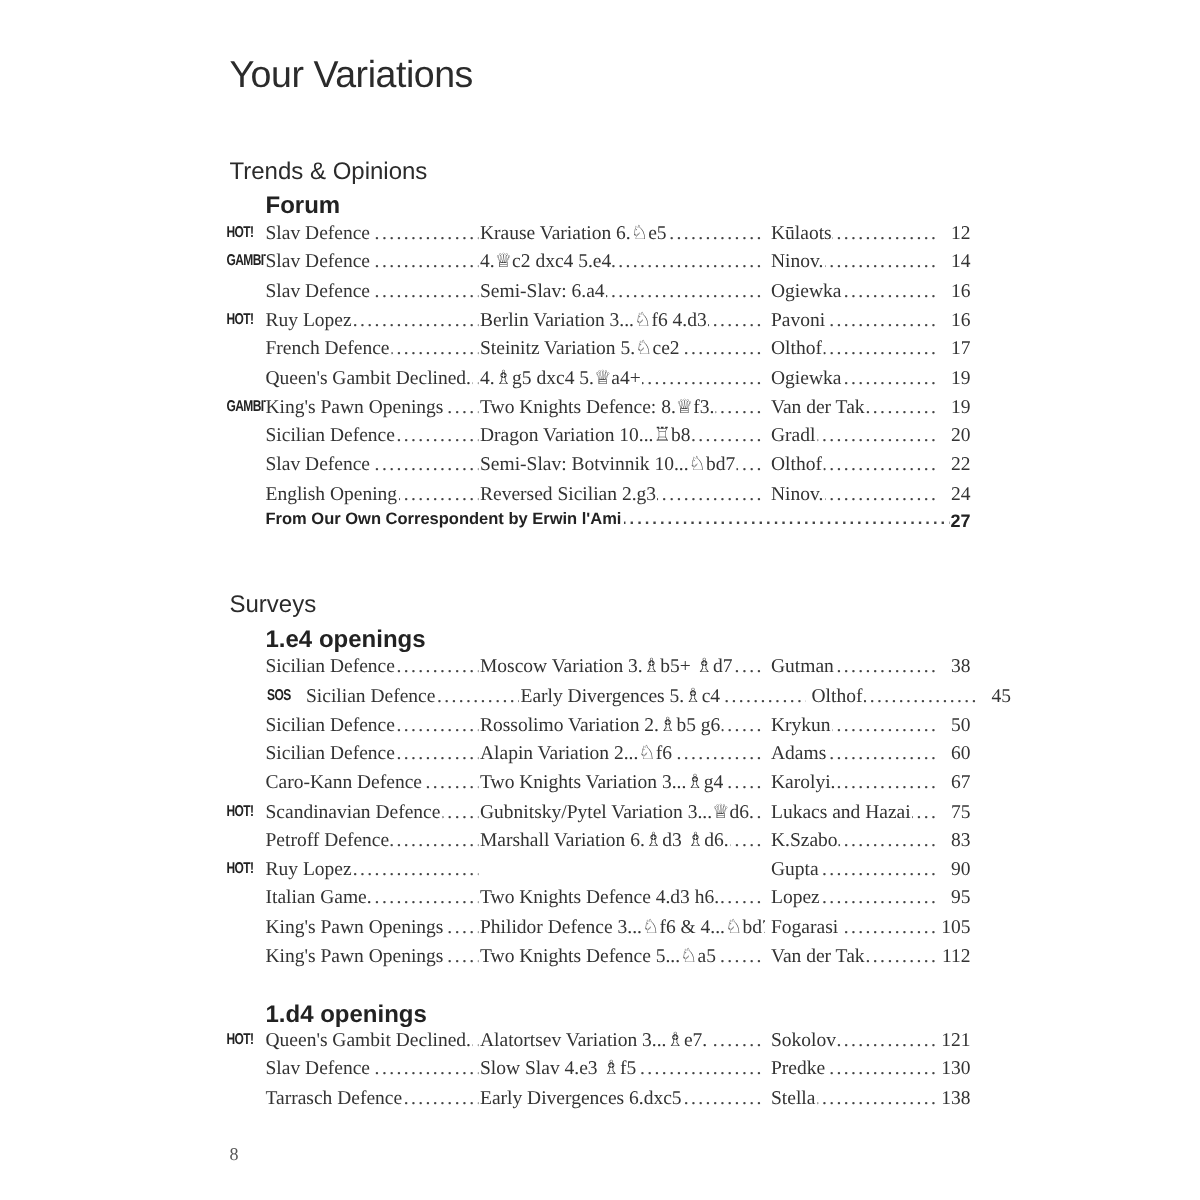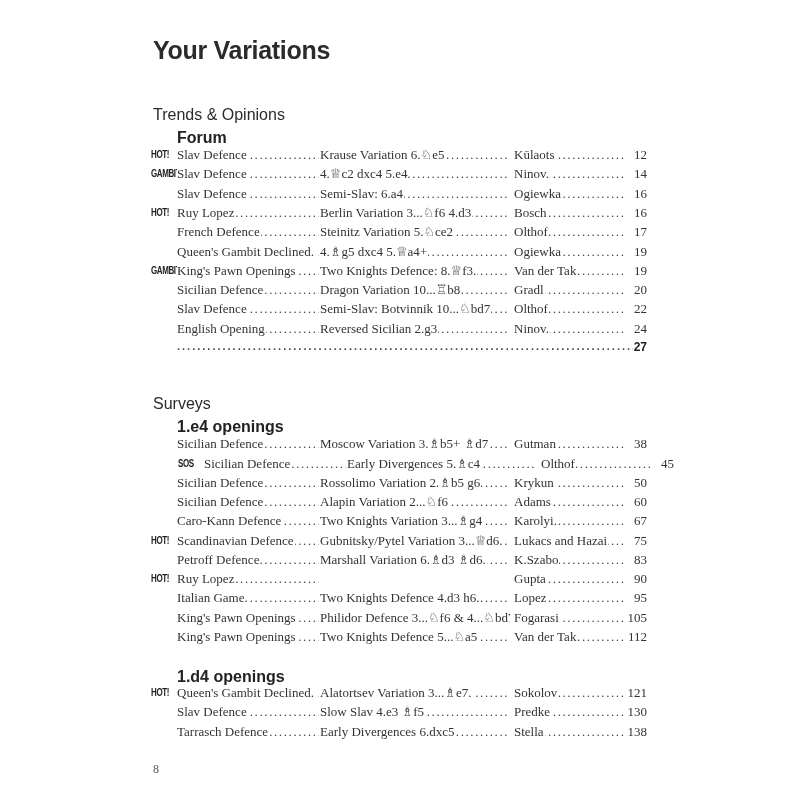--- a/index.html
+++ b/index.html
@@ -1,20 +1,20 @@
 <!DOCTYPE html>
 <html><head>
   <meta charset="utf-8">
   <style>
     html, body { margin: 0; padding: 0; background: #ffffff; }
     body { width: 800px; height: 800px; position: relative; overflow: hidden; color: #2a2a2a; }
     .page { position: absolute; left: 0; top: 0; width: 800px; height: 800px; }
     .title {
       position: absolute; left: 153px; top: 36px;
-      font-family: "Liberation Sans", sans-serif; font-weight: bold;
+      font-family: "Liberation Sans", sans-serif; font-weight: normal;
       font-size: 25px; color: #2b2b2b; letter-spacing: -0.3px;
     }
     .section-head {
       position: absolute; left: 153px;
       font-family: "Liberation Sans", sans-serif; font-size: 16px; color: #2b2b2b;
     }
     .sub-head {
       position: absolute; left: 177px;
       font-family: "Liberation Sans", sans-serif; font-weight: bold; font-size: 16px; color: #222;
     }
@@ -78,21 +78,21 @@
       <div class="row" style="top: 185.6px;">
         <span class="cell c1"><span class="dots">...............................................................................................</span><span class="txt">Slav Defence</span></span>
         <span class="cell c2"><span class="dots">...............................................................................................</span><span class="txt">Semi-Slav: 6.a4</span></span>
         <span class="cell c3"><span class="dots">...............................................................................................</span><span class="txt">Ogiewka</span></span>
         <span class="pg">16</span>
       </div>
       <div class="row" style="top: 204.9px;">
         <span class="badge">HOT!</span>
         <span class="cell c1"><span class="dots">...............................................................................................</span><span class="txt">Ruy Lopez</span></span>
         <span class="cell c2"><span class="dots">...............................................................................................</span><span class="txt">Berlin Variation 3...♘f6 4.d3</span></span>
-        <span class="cell c3"><span class="dots">...............................................................................................</span><span class="txt">Bosch</span></span>
+        <span class="cell c3"><span class="dots">...............................................................................................</span><span class="txt">Pavoni</span></span>
         <span class="pg">16</span>
       </div>
       <div class="row" style="top: 224.2px;">
         <span class="cell c1"><span class="dots">...............................................................................................</span><span class="txt">French Defence</span></span>
         <span class="cell c2"><span class="dots">...............................................................................................</span><span class="txt">Steinitz Variation 5.♘ce2</span></span>
         <span class="cell c3"><span class="dots">...............................................................................................</span><span class="txt">Olthof</span></span>
         <span class="pg">17</span>
       </div>
       <div class="row" style="top: 243.5px;">
         <span class="cell c1"><span class="dots">...............................................................................................</span><span class="txt">Queen's Gambit Declined.</span></span>
@@ -121,20 +121,21 @@
       </div>
       <div class="row" style="top: 320.7px;">
         <span class="cell c1"><span class="dots">...............................................................................................</span><span class="txt">English Opening</span></span>
         <span class="cell c2"><span class="dots">...............................................................................................</span><span class="txt">Reversed Sicilian 2.g3</span></span>
         <span class="cell c3"><span class="dots">...............................................................................................</span><span class="txt">Ninov.</span></span>
         <span class="pg">24</span>
       </div>
     </div>
   <div class="bold-row" style="top:340px">
     <span class="dots">...............................................................................................</span>
+    <span class="txt">From Our Own Correspondent by Erwin l'Ami</span>
     <span class="pg">27</span>
   </div>
 
   <div class="section-head" style="top:395px">Surveys</div>
   <div class="sub-head" style="top:418px">1.e4 openings</div>
   <div id="e4-rows">
       <div class="row" style="top: 436px;">
         <span class="cell c1"><span class="dots">...............................................................................................</span><span class="txt">Sicilian Defence</span></span>
         <span class="cell c2"><span class="dots">...............................................................................................</span><span class="txt">Moscow Variation 3.♗b5+ ♗d7</span></span>
         <span class="cell c3"><span class="dots">...............................................................................................</span><span class="txt">Gutman</span></span>

